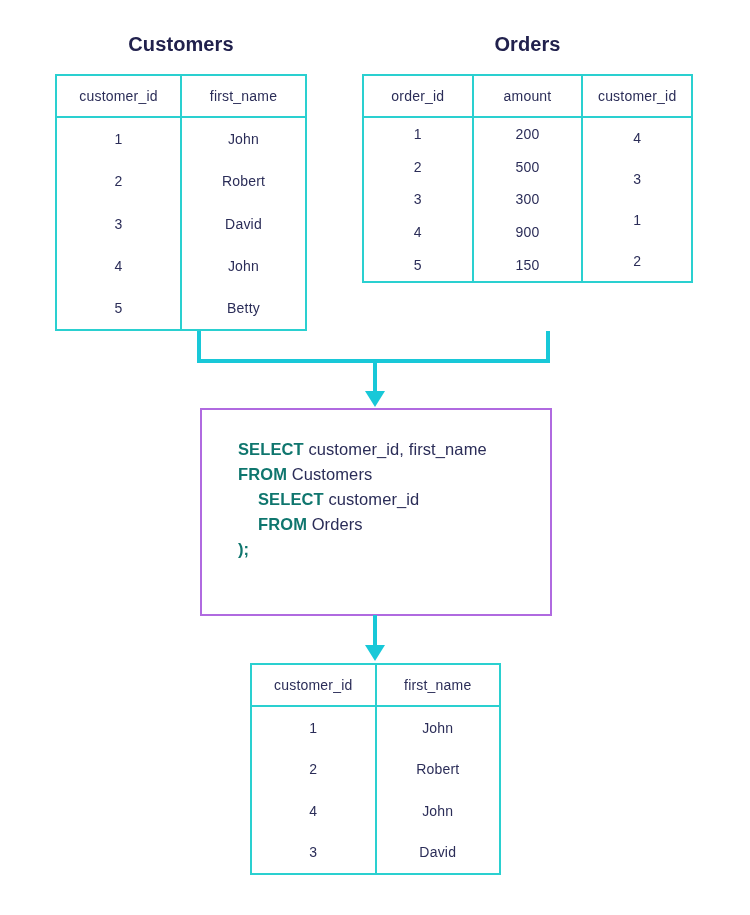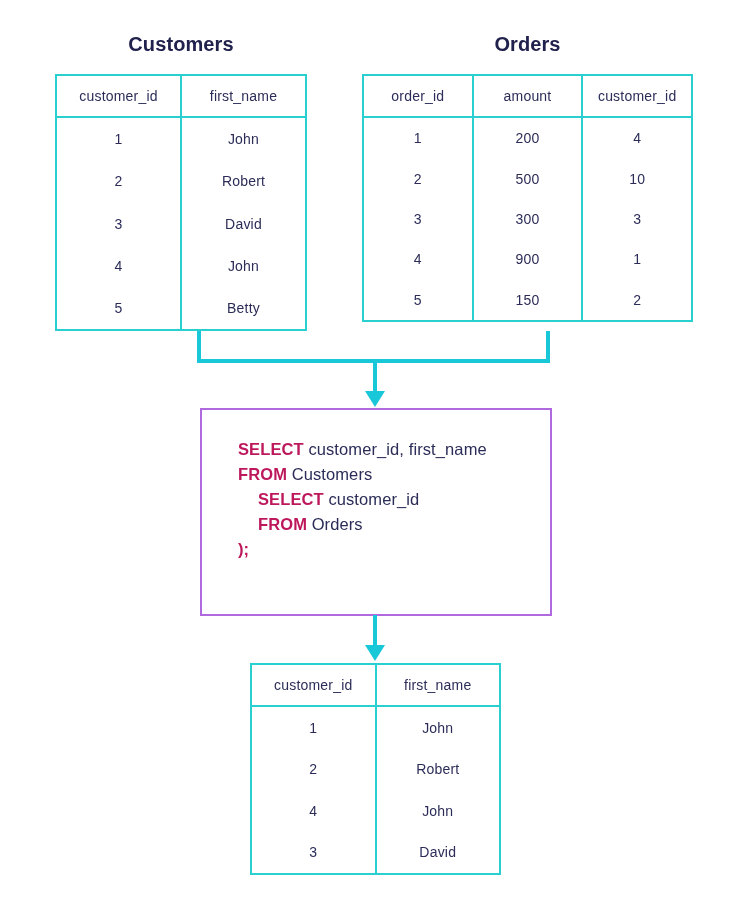--- a/index.html
+++ b/index.html
@@ -72,21 +72,21 @@
   .db-head .db-cell {
     font-size: 14px;
     color: #2b2d58;
     padding: 10px 4px;
   }
 
   
   #table-customers { left: 55px;  top: 74px;  width: 252px; height: 257px; }
   #table-customers .db-head { height: 42px; }
 
-  #table-orders    { left: 362px; top: 74px;  width: 331px; height: 248px; }
+  #table-orders    { left: 362px; top: 74px;  width: 331px; height: 209px; }
   #table-orders .db-head { height: 42px; }
 
   #table-result    { left: 250px; top: 663px; width: 251px; height: 212px; }
   #table-result .db-head { height: 42px; }
 
   
   .conn { position: absolute; background: #18c8d8; }
 
   #conn-left-stem  { left: 197px; top: 331px; width: 4px;   height: 32px; }
   #conn-right-stem { left: 546px; top: 331px; width: 4px;   height: 32px; }
@@ -121,21 +121,21 @@
     padding: 27px 0 0 36px;
   }
   .sql-line {
     font-family: "Liberation Sans", sans-serif;
     font-size: 16.5px;
     line-height: 25px;
     color: #2b2d58;
     white-space: pre;
     letter-spacing: 0.1px;
   }
-  .kw { color: #be185d; font-weight: bold; }
+  .kw { color: #0f766e; font-weight: bold; }
   .sql-indent { padding-left: 20px; }
 </style>
 </head>
 <body>
 
 <div class="canvas">
 
   <div class="tbl-title" id="title-customers">Customers</div>
 
   <div class="tbl-title" id="title-orders">Orders</div>
@@ -189,21 +189,20 @@
         </div>
         <div class="db-col">
           <div class="db-cell">200</div>
           <div class="db-cell">500</div>
           <div class="db-cell">300</div>
           <div class="db-cell">900</div>
           <div class="db-cell">150</div>
         </div>
         <div class="db-col">
           <div class="db-cell">4</div>
-          <div class="db-cell">10</div>
           <div class="db-cell">3</div>
           <div class="db-cell">1</div>
           <div class="db-cell">2</div>
         </div>
       </div>
   </div>
 
   <div class="conn" id="conn-left-stem"></div>
   <div class="conn" id="conn-right-stem"></div>
   <div class="conn" id="conn-hbar"></div>

